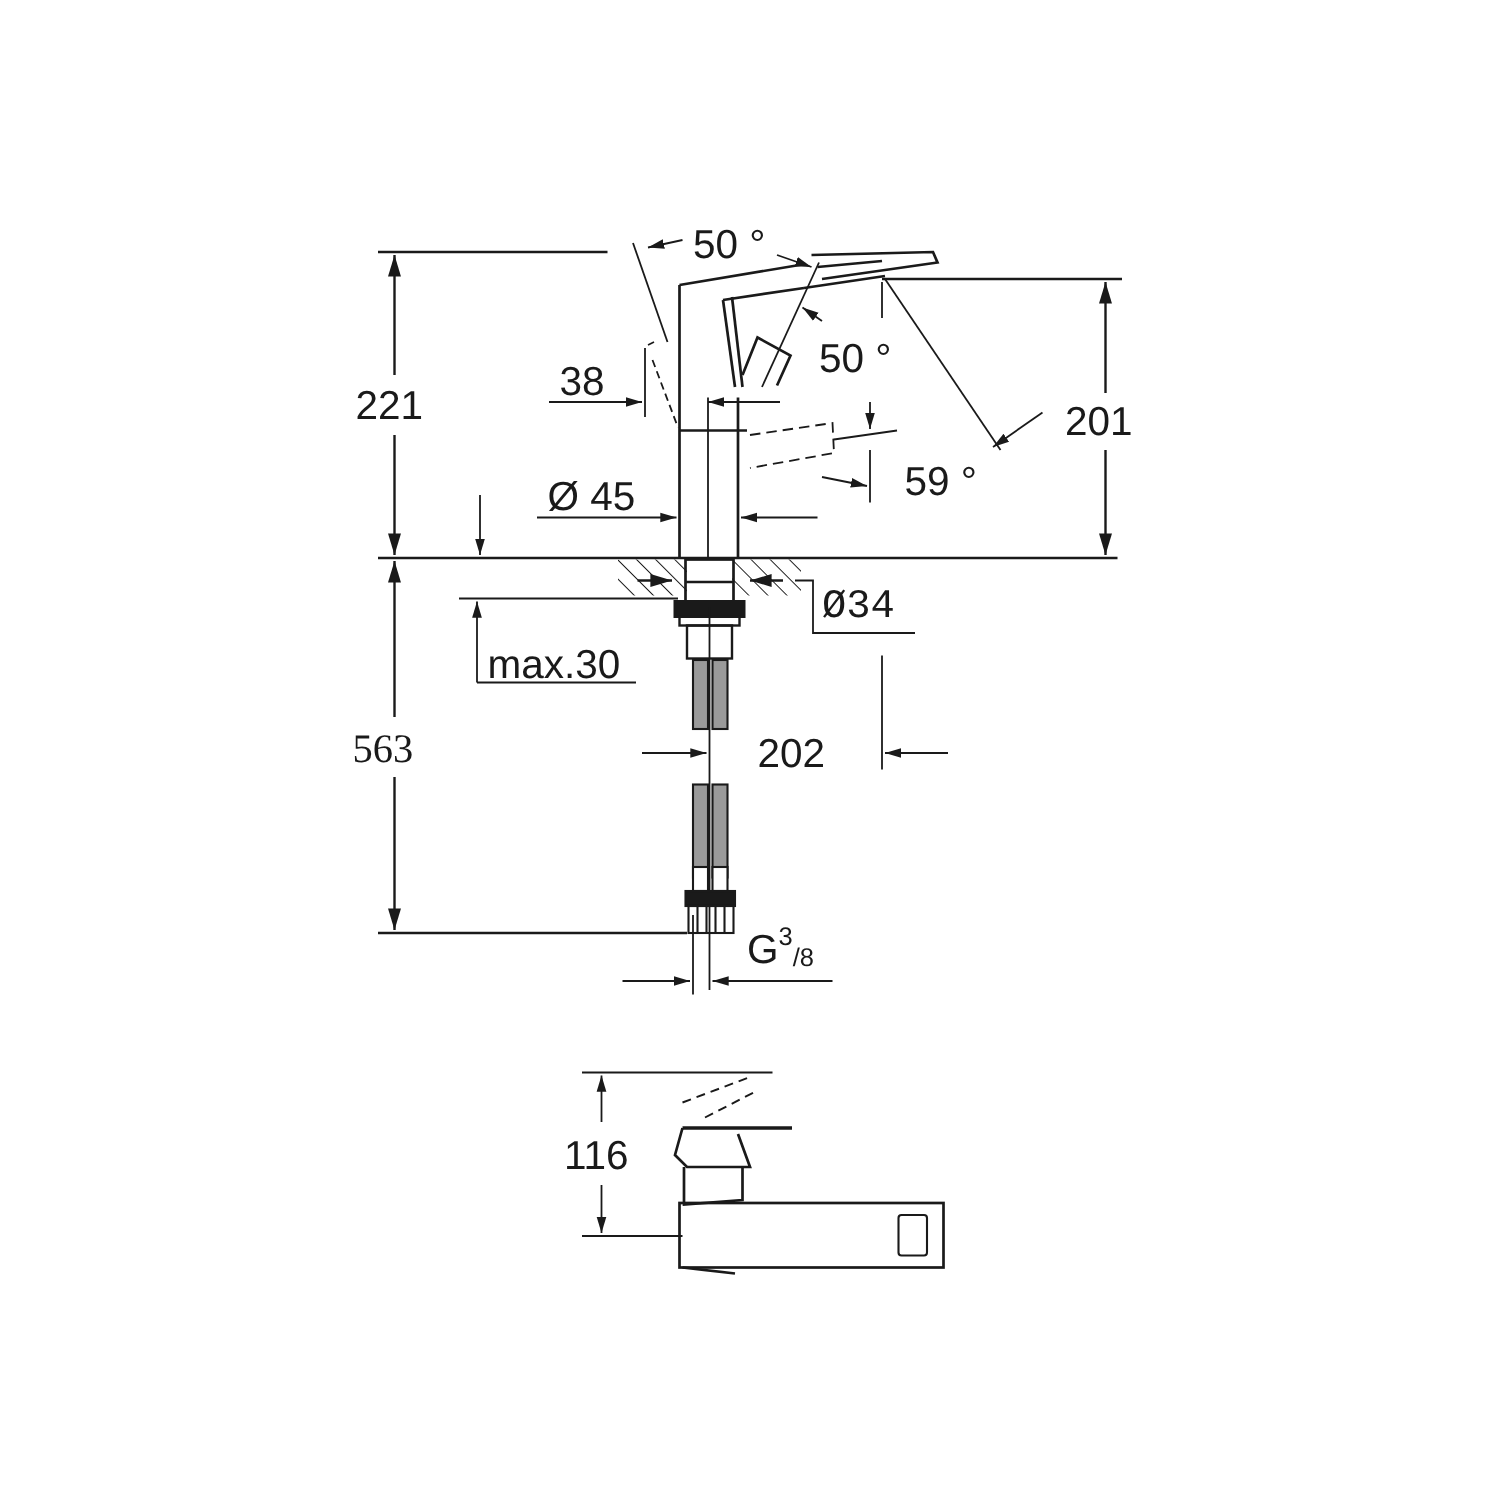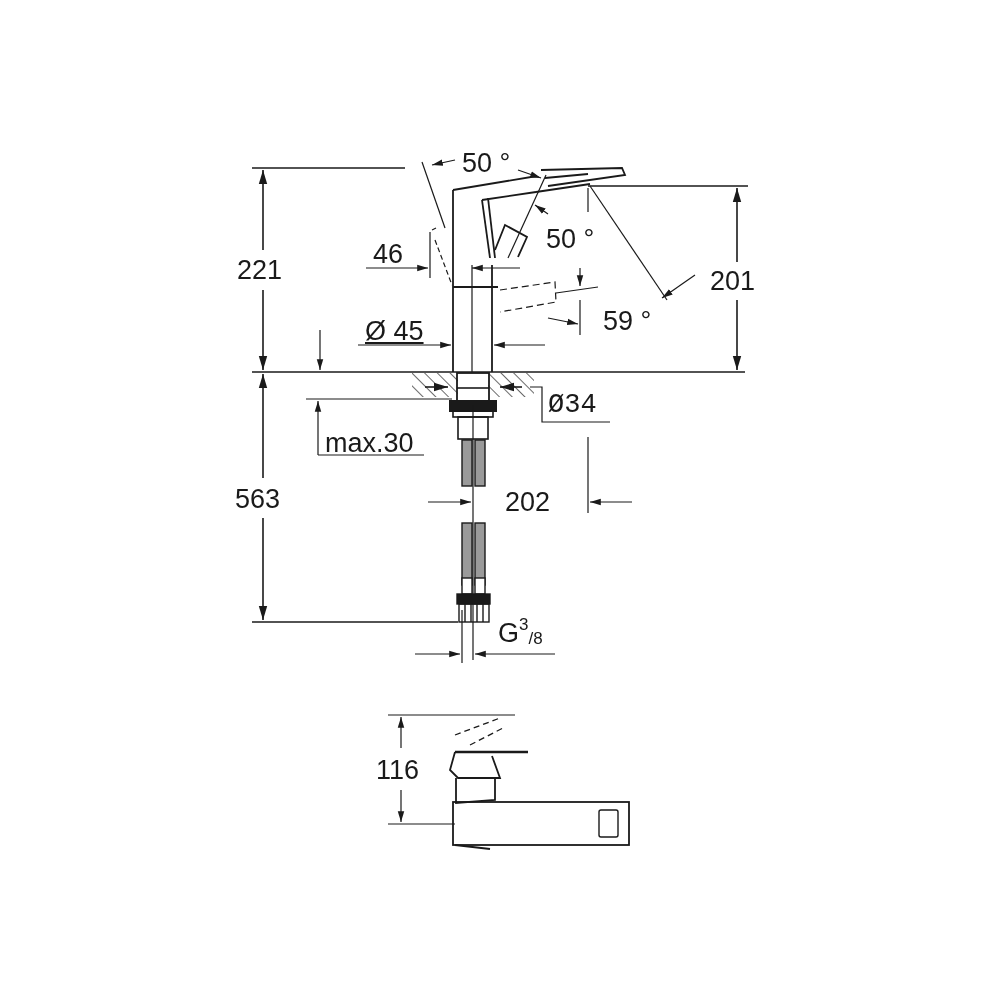--- a/index.html
+++ b/index.html
@@ -155,21 +155,21 @@
       <rect x="599" y="810" width="19" height="27" rx="2" stroke-width="1.4"></rect>
       <line x1="455" y1="845" x2="490" y2="849"></line>
     </g>
   </svg>
 
   <span class="lbl" style="left:462px;top:150px;">50 °</span>
   <span class="lbl" style="left:546px;top:226px;">50 °</span>
   <span class="lbl" style="left:603px;top:308px;">59 °</span>
   <span class="lbl" style="left:237px;top:257px;">221</span>
   <span class="lbl" style="left:710px;top:268px;">201</span>
-  <span class="lbl" style="left:373px;top:241px;">46</span>
-  <span class="lbl" style="left:365px;top:318px;text-decoration:underline;">Ø 45</span>
+  <span class="lbl" style="left:373px;top:241px;">38</span>
+  <span class="lbl" style="left:365px;top:318px;">Ø 45</span>
   <span class="lbl" style="left:548px;top:392px;font-family:Liberation Mono, monospace;">Ø34</span>
   <span class="lbl" style="left:325px;top:430px;">max.30</span>
-  <span class="lbl" style="left:235px;top:486px;">563</span>
+  <span class="lbl" style="left:235px;top:486px;font-family:Liberation Serif, serif;">563</span>
   <span class="lbl" style="left:505px;top:489px;">202</span>
   <span class="lbl" style="left:498px;top:620px;"><span>G</span><span class="sup">3</span><span class="sub">/</span><span class="sub">8</span></span>
   <span class="lbl" style="left:376px;top:757px;text-align:right;">116</span>
 </div>
 
 </body></html>

